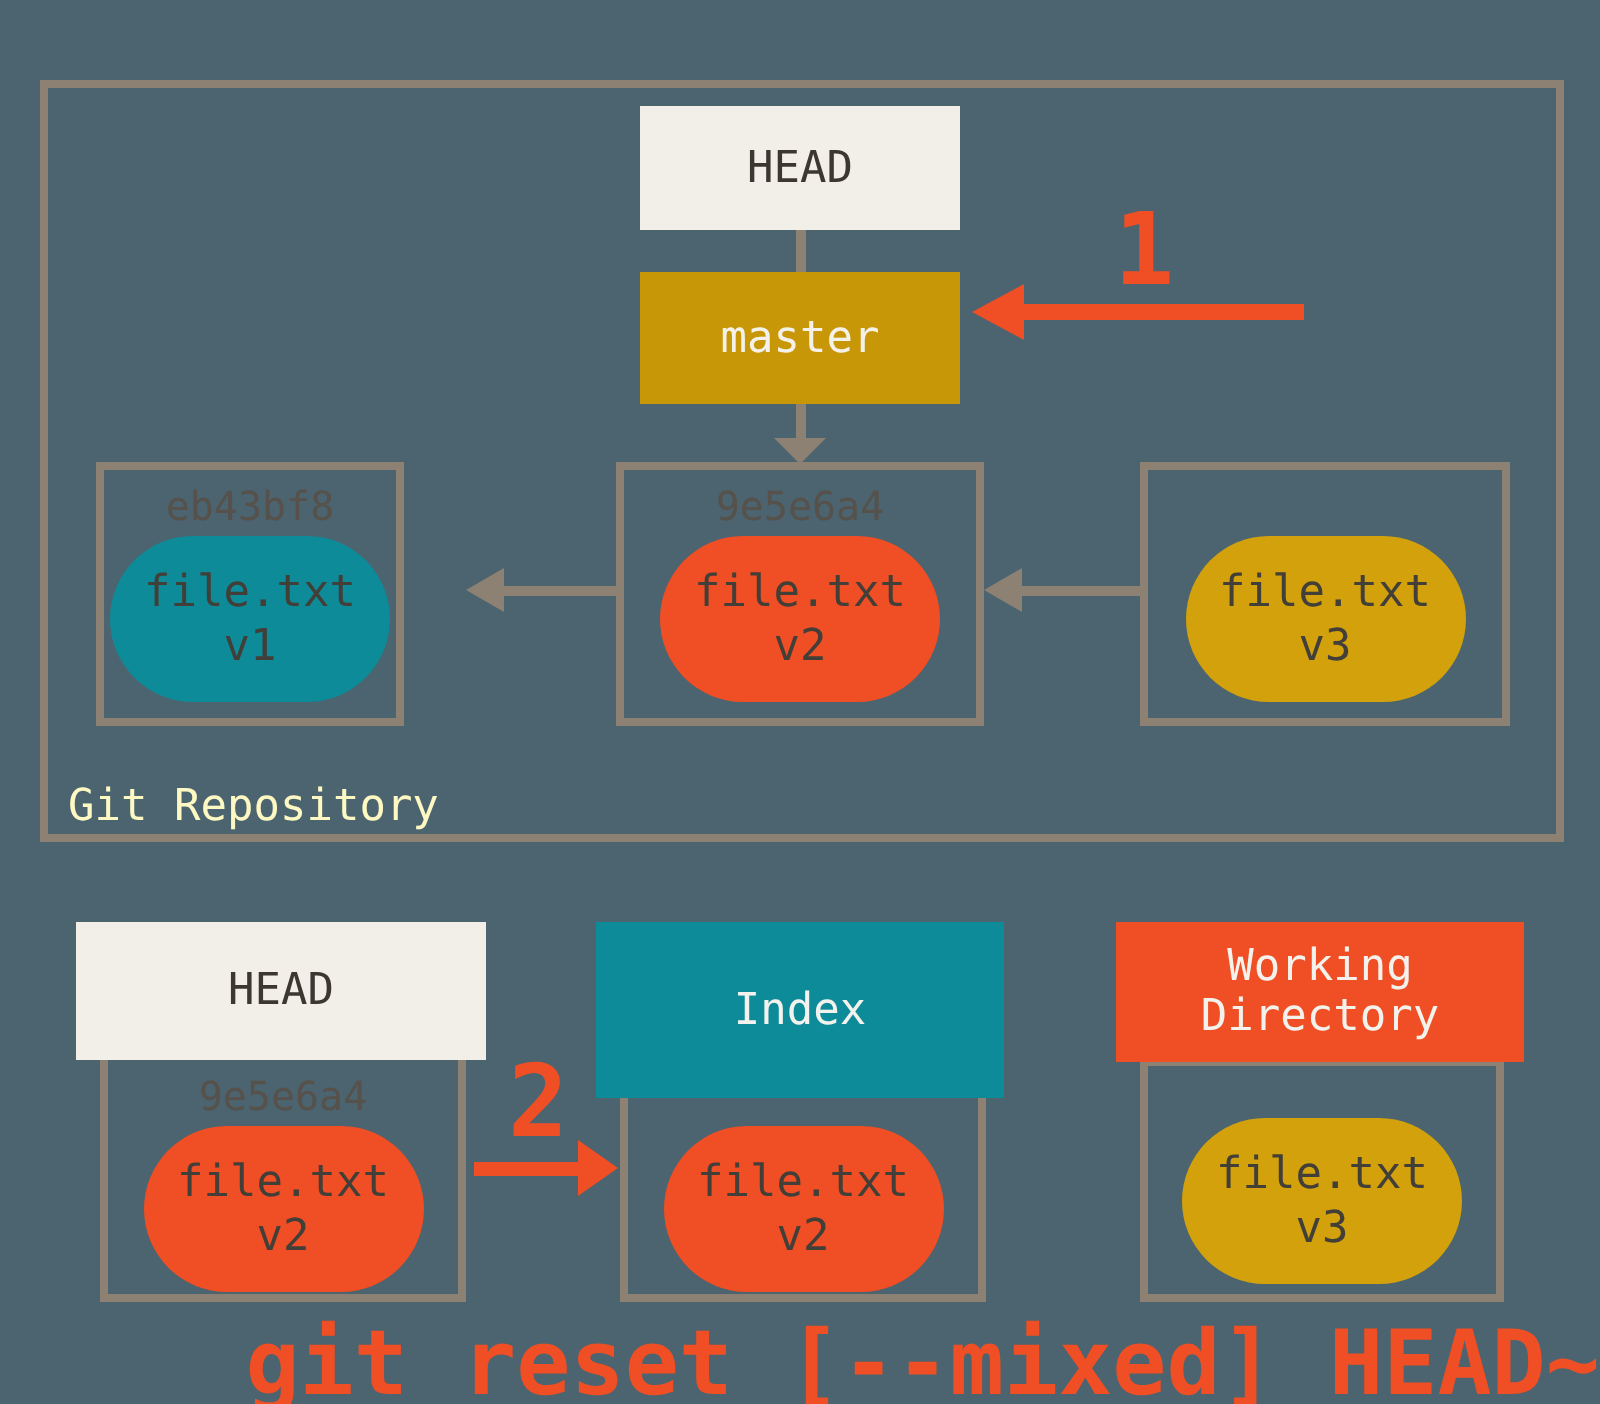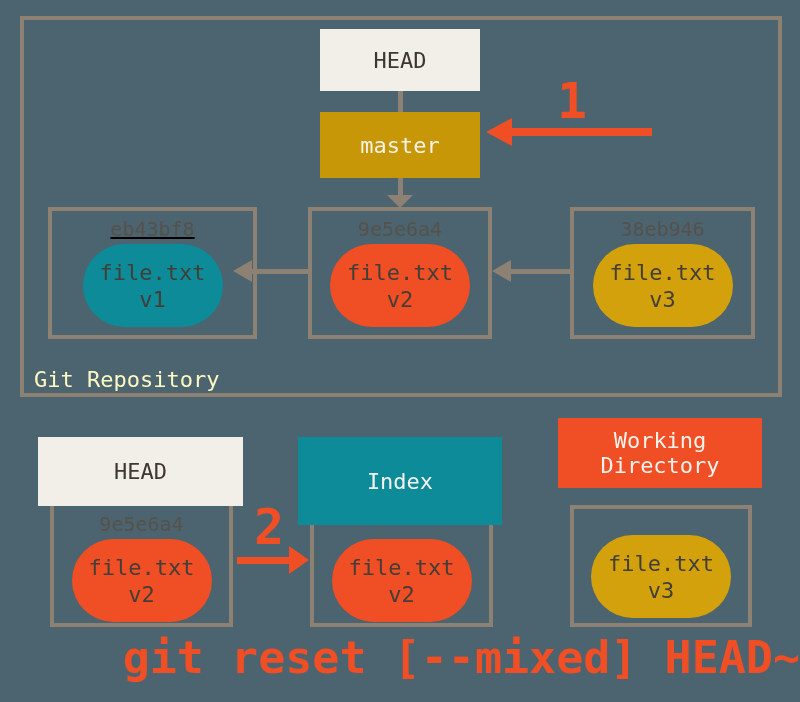--- a/index.html
+++ b/index.html
@@ -4,21 +4,21 @@
 <style>
   html, body { margin: 0; padding: 0; background: #4b646f; }
   .stage {
     position: relative;
     width: 800px;
     height: 702px;
     background: #4b646f;
     overflow: hidden;
     font-family: "DejaVu Sans Mono", monospace;
   }
-  .abs { position: absolute; box-sizing: border-box; }
+  .abs { position: absolute; box-sizing: border-box; margin-top: 24px; }
 
   
   .repo-box {
     left: 20px; top: 16px; width: 762px; height: 381px;
     border: 4px solid #8d8173;
   }
   .repo-label {
     position: absolute; left: 10px; bottom: 1px;
     font-size: 22px; color: #fef9c3; letter-spacing: 0;
   }
@@ -31,25 +31,25 @@
   .hdr.offwhite { background: #f1efe7; color: #3c3731; }
   .hdr.gold     { background: #c89708; color: #f3f1e9; }
   .hdr.teal     { background: #0e8b99; color: #f4f2ec; }
   .hdr.red      { background: #f04e24; color: #f4f2ec; line-height: 25px; padding: 0 20px; }
 
   .head-top   { left: 320px; top: 29px;  width: 160px; height: 62px; }
   .master-box { left: 320px; top: 112px; width: 160px; height: 66px; }
 
   .bh-head    { left: 38px;  top: 437px; width: 205px; height: 69px; }
   .bh-index   { left: 298px; top: 437px; width: 204px; height: 88px; }
-  .bh-workdir { left: 558px; top: 418px; width: 204px; height: 70px; }
+  .bh-workdir { left: 558px; top: 437px; width: 204px; height: 70px; }
 
   
   .commit { border: 4px solid #8d8173; z-index: 1; }
-  .c1 { left: 48px;  top: 207px; width: 209px; height: 132px; text-decoration: underline; }
+  .c1 { left: 48px;  top: 207px; width: 154px; height: 132px; }
   .c2 { left: 308px; top: 207px; width: 184px; height: 132px; }
   .c3 { left: 570px; top: 207px; width: 185px; height: 132px; }
   .bc-head    { left: 50px;  top: 502px; width: 183px; height: 125px; }
   .bc-index   { left: 310px; top: 502px; width: 183px; height: 125px; }
   .bc-workdir { left: 570px; top: 505px; width: 182px; height: 122px; }
 
   .hash {
     text-align: center; margin-top: 6px;
     font-size: 20px; color: #56514b;
   }
@@ -115,21 +115,20 @@
     </div>
   </div>
   <div class="abs commit c2">
     <div class="hash">9e5e6a4</div>
     <div class="pill red">
       <span>file.txt</span>
       <span>v2</span>
     </div>
   </div>
   <div class="abs commit c3">
-    <div class="hash">38eb946</div>
     <div class="pill yellow">
       <span>file.txt</span>
       <span>v3</span>
     </div>
   </div>
 
   <div class="abs line-tan" style="left:252px; top:269px; width:56px; height:5px;"></div>
   <div class="abs tri tri-left-tan" style="left:233px; top:260px;"></div>
   <div class="abs line-tan" style="left:511px; top:269px; width:59px; height:5px;"></div>
   <div class="abs tri tri-left-tan" style="left:492px; top:260px;"></div>

